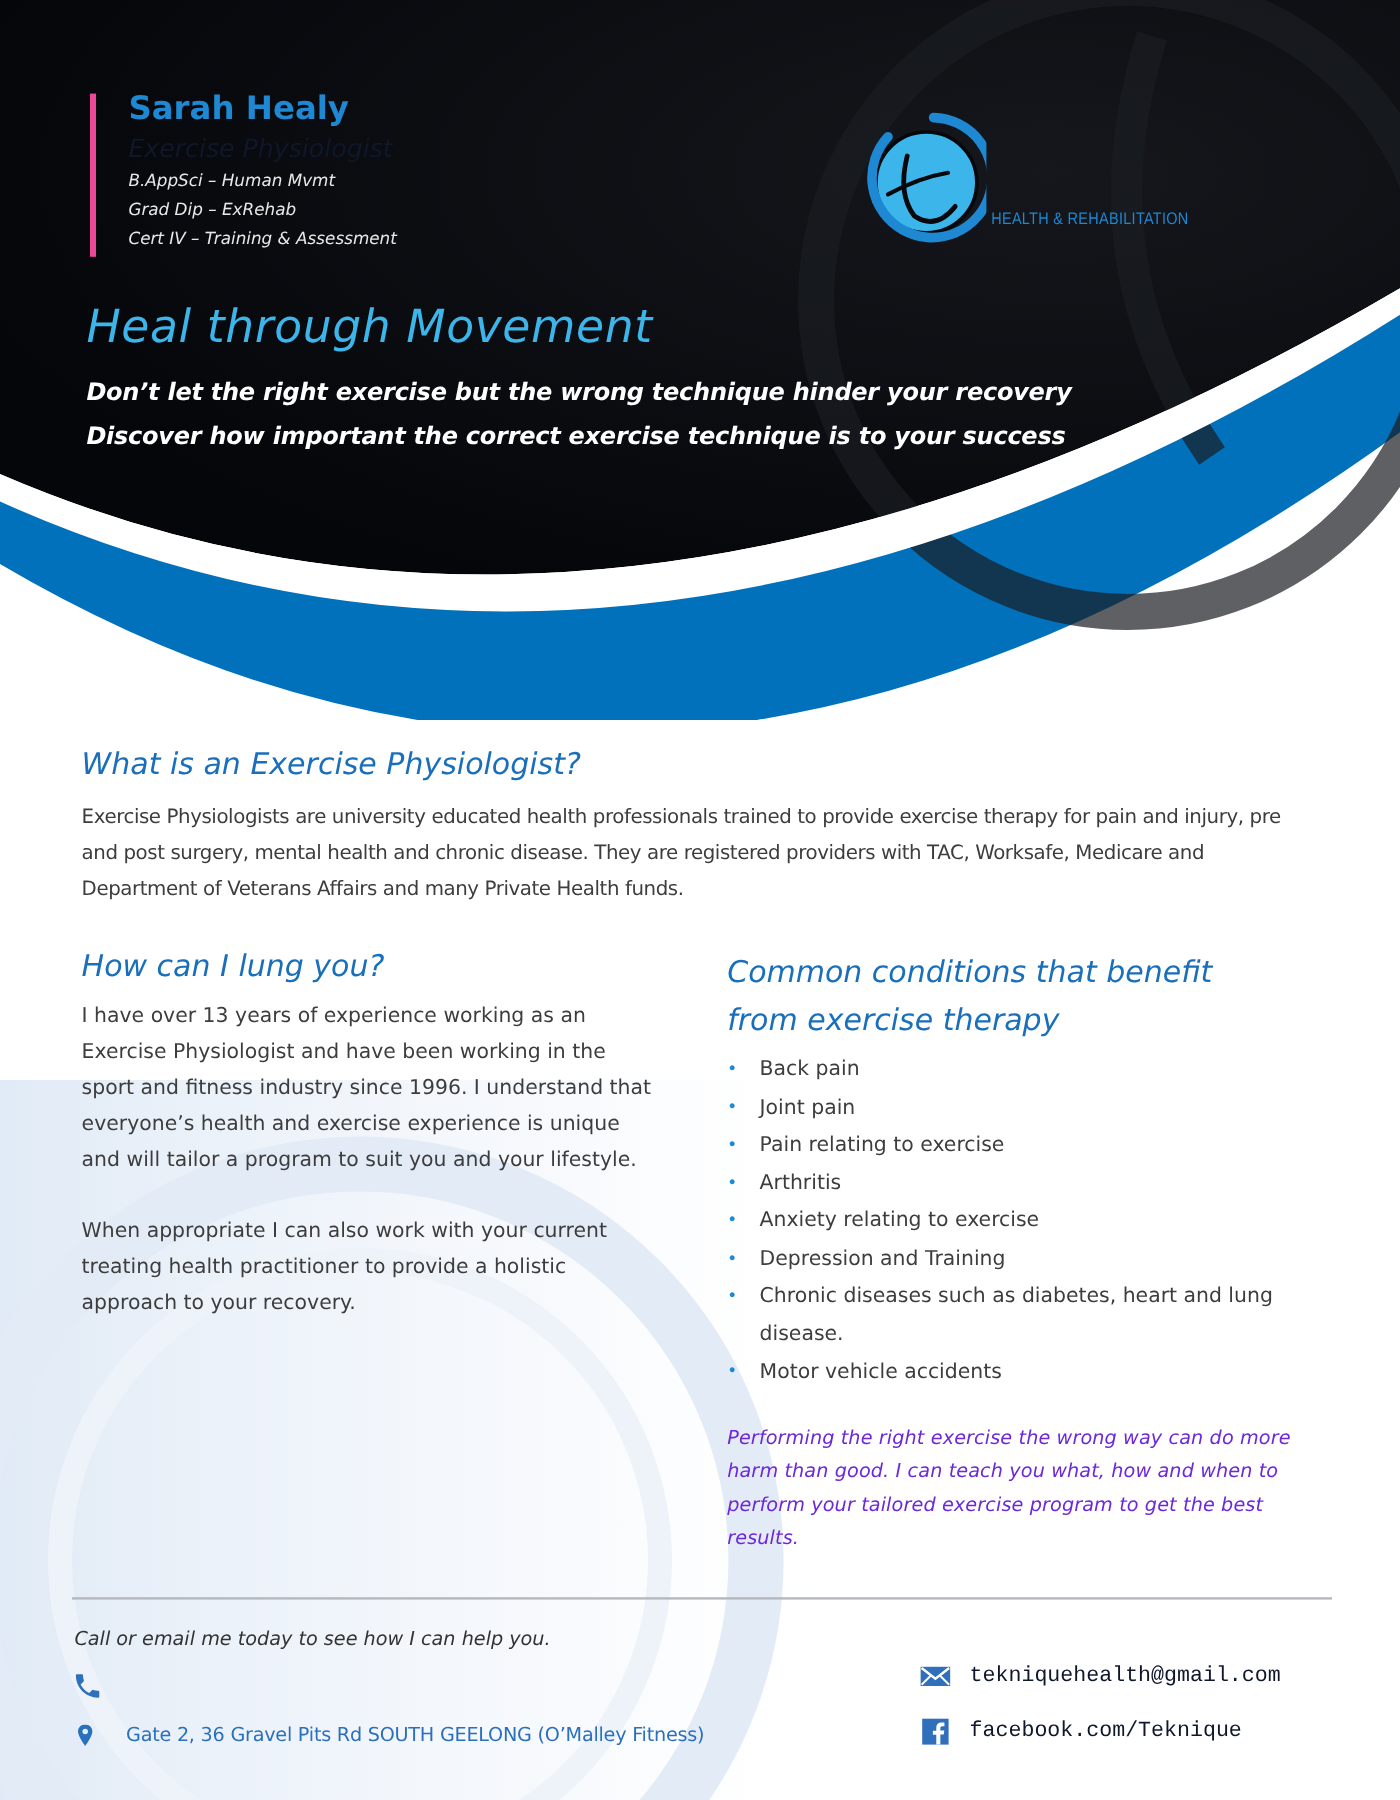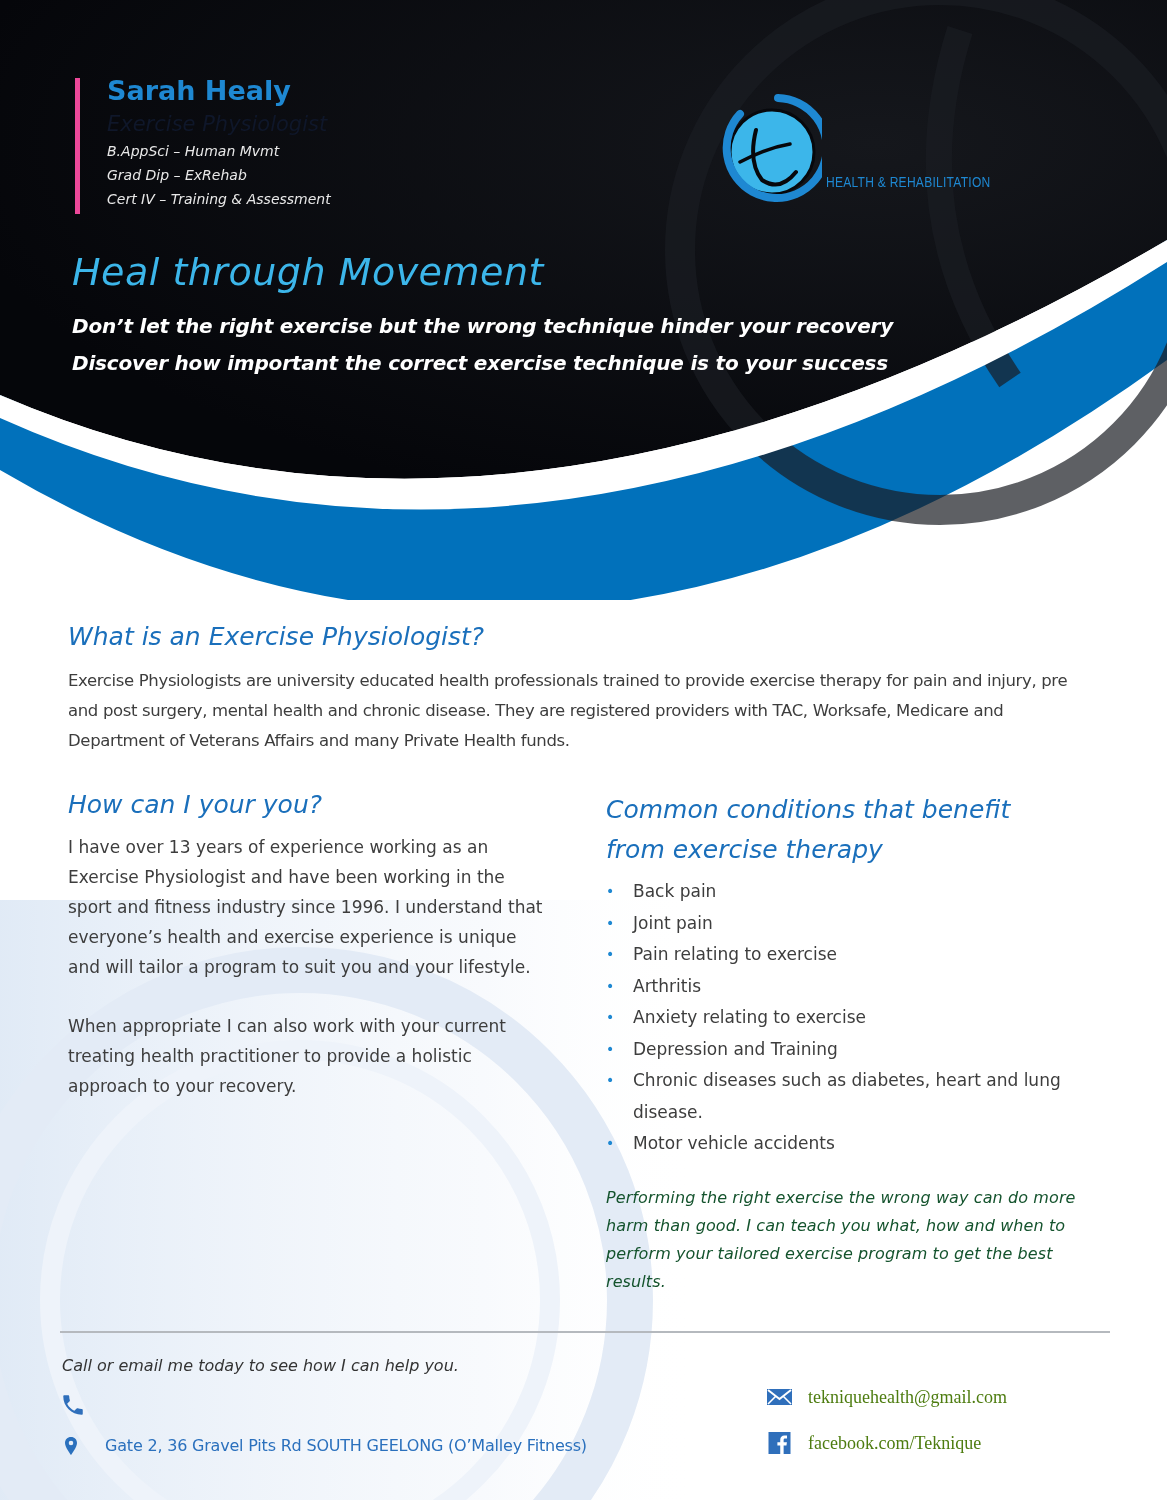--- a/index.html
+++ b/index.html
@@ -38,35 +38,35 @@
 
   .how-title { left: 68px; top: 790px; }
   .how-body { left: 68px; top: 832px; width: 480px; }
   .how-body p { margin-bottom: 29px; }
 
   .cond-title { left: 606px; top: 790px; line-height: 40px; width: 470px; }
   .cond-list { left: 606px; top: 876px; width: 470px; list-style: none; }
   .cond-list li { position: relative; padding-left: 27px; font-size: 17px; line-height: 31.5px; color: #3d3d3d; }
   .cond-list li .bullet { position: absolute; left: 0; top: 0; color: #1e88d2; font-size: 14px; }
 
-  .quote { left: 606px; top: 1184px; width: 480px; font-family: "DejaVu Sans", sans-serif; font-style: italic; font-size: 16px; color: #14532d; line-height: 28px; letter-spacing: 0.1px; }
+  .quote { left: 606px; top: 1184px; width: 480px; font-family: "DejaVu Sans", sans-serif; font-style: italic; font-size: 16px; color: #6d28d9; line-height: 28px; letter-spacing: 0.1px; }
 
   .divider { left: 60px; top: 1331px; width: 1050px; height: 2px; background: #b5b9be; }
 
   .cta { left: 62px; top: 1356px; font-family: "DejaVu Sans", sans-serif; font-style: italic; font-size: 16px; color: #333333; }
   .phone-row { left: 60px; top: 1388px; display: flex; align-items: center; }
   .phone-row svg { width: 26px; height: 26px; margin-right: 8px; margin-top: 4px; }
   .phone { font-family: "DejaVu Sans", sans-serif; font-weight: bold; font-size: 34px; color: #2f6fbb; letter-spacing: 0.5px; }
   .addr-row { left: 64px; top: 1436px; display: flex; align-items: center; gap: 11px; }
   .addr-row svg { width: 14px; height: 18px; margin-right: 16px; }
   .addr { font-family: "DejaVu Sans", sans-serif; font-size: 16px; color: #2a70bd; letter-spacing: -0.2px; }
 
   .contact-row { display: flex; align-items: center; }
   .contact-row svg { width: 25px; height: 22px; margin-right: 16px; }
-  .contact-text { font-family: Liberation Serif, serif; font-size: 18px; color: #4d7c0f; }
+  .contact-text { font-family: Liberation Mono, monospace; font-size: 18px; color: #0f172a; }
   .email-row { left: 767px; top: 1386px; }
   .fb-row { left: 767px; top: 1432px; }
 </style>
 </head>
 <body>
 
 <svg class="hero-svg" viewBox="0 0 1167 600" preserveAspectRatio="none">
   <defs>
     <radialGradient id="dk" cx="0.75" cy="0.3" r="0.8">
       <stop offset="0" stop-color="#15171c"></stop>
@@ -116,21 +116,21 @@
   <span class="logo-sub">HEALTH &amp; REHABILITATION</span>
 </div>
 
 <div class="layer tagline">Heal through Movement</div>
 <div class="layer subline l1">Don’t let the right exercise but the wrong technique hinder your recovery</div>
 <div class="layer subline l2">Discover how important the correct exercise technique is to your success</div>
 
 <div class="layer h2 what-title">What is an Exercise Physiologist?</div>
 <div class="layer para what-body">Exercise Physiologists are university educated health professionals trained to provide exercise therapy for pain and injury, pre and post surgery, mental health and chronic disease. They are registered providers with TAC, Worksafe, Medicare and Department of Veterans Affairs and many Private Health funds.</div>
 
-<div class="layer h2 how-title">How can I your you?</div>
+<div class="layer h2 how-title">How can I lung you?</div>
 <div class="layer para how-body">
   <p>I have over 13 years of experience working as an Exercise Physiologist and have been working in the sport and fitness industry since 1996. I understand that everyone’s health and exercise experience is unique and will tailor a program to suit you and your lifestyle.</p>
   <p>When appropriate I can also work with your current treating health practitioner to provide a holistic approach to your recovery.</p>
 </div>
 
 <div class="layer h2 cond-title">Common conditions that benefit from exercise therapy</div>
 <ul class="layer cond-list">
   <li><span class="bullet">•</span><span>Back pain</span></li>
   <li><span class="bullet">•</span><span>Joint pain</span></li>
   <li><span class="bullet">•</span><span>Pain relating to exercise</span></li>

